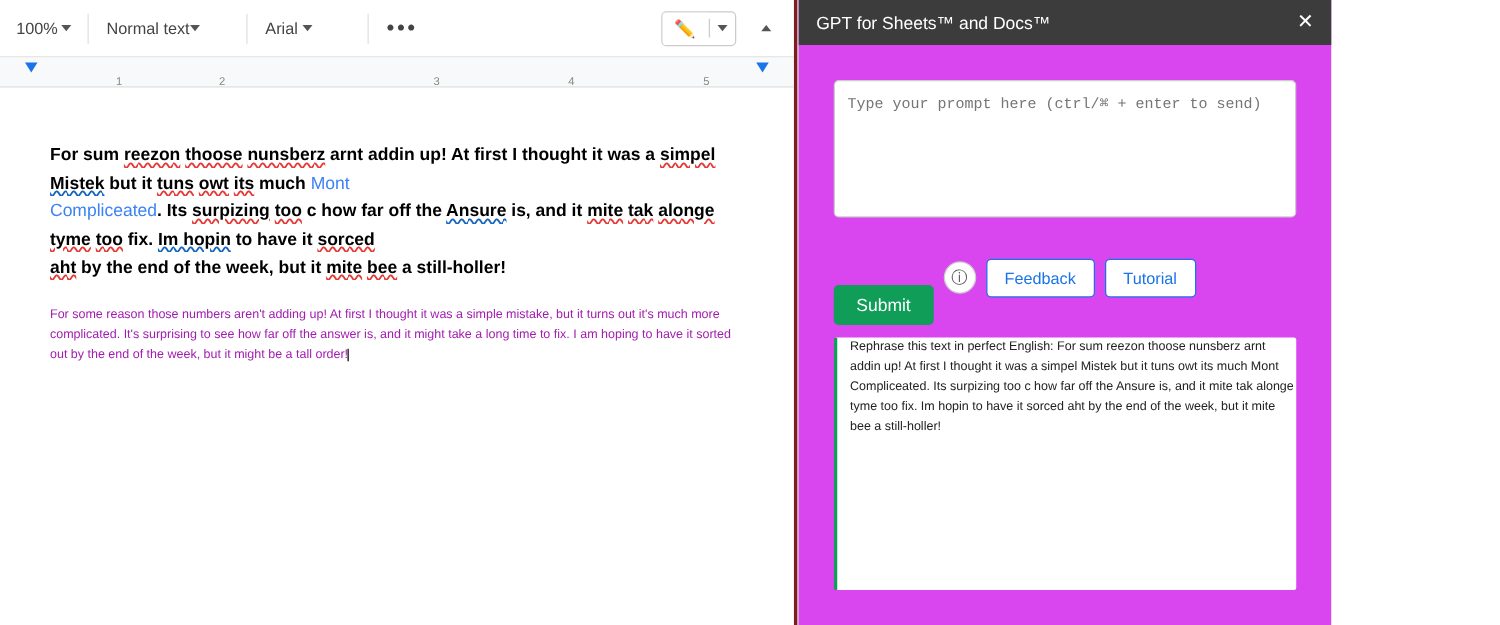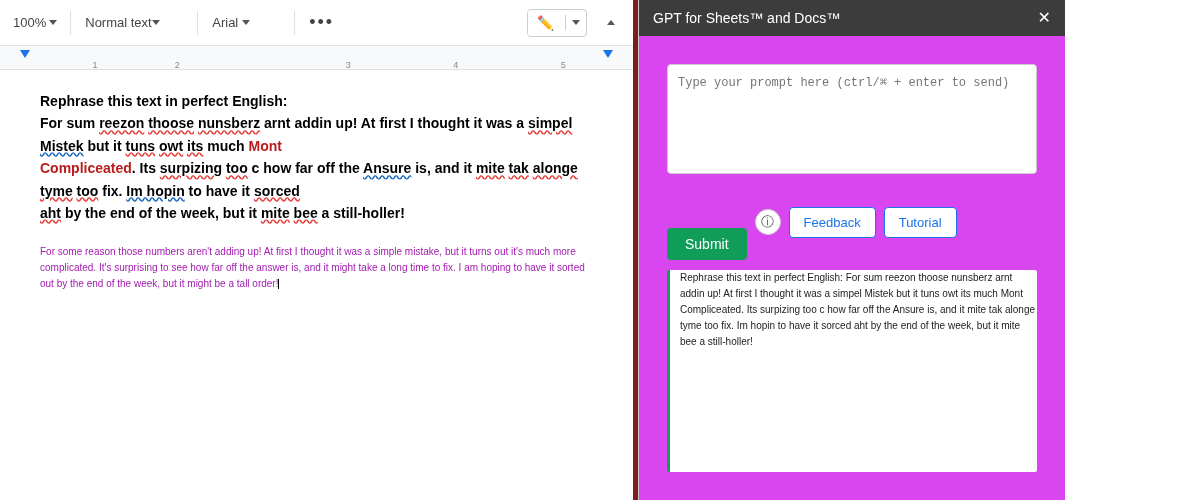--- a/index.html
+++ b/index.html
@@ -4,21 +4,21 @@
   <style>
     * { box-sizing: border-box; margin: 0; padding: 0; }
     body { font-family: Arial, sans-serif; display: flex; width: 1200px; height: 500px; overflow: hidden; background: #fff; }
 
     
     .editor-panel {
       width: 638px;
       height: 500px;
       display: flex;
       flex-direction: column;
-      border-right: 5px solid #7f1d1d;
+      border-right: 3px solid #7f1d1d;
       background: #fff;
     }
 
     
     .toolbar {
       display: flex;
       align-items: center;
       padding: 4px 8px;
       gap: 6px;
       border-bottom: 1px solid #e0e0e0;
@@ -197,22 +197,22 @@
       text-decoration: underline wavy #e53935;
       font-weight: bold;
     }
     
     .spell-blue {
       text-decoration: underline wavy #1565c0;
       font-weight: bold;
     }
     
     .link-blue {
-      color: #b91c1c;
-      font-weight: bold;
+      color: #3b82f6;
+      font-weight: normal;
     }
 
     .corrected-text {
       margin-top: 20px;
       font-size: 10px;
       line-height: 1.6;
       color: #a21caf;
     }
 
     .cursor {
@@ -410,21 +410,21 @@
       <span class="ruler-marker" style="left: 55%;">3</span>
       <span class="ruler-marker" style="left: 72%;">4</span>
       <span class="ruler-marker" style="left: 89%;">5</span>
     </div>
   </div>
 
   <div class="doc-content">
     <div class="doc-text">
 
       <div class="bold-misspelled">
-        <span class="prompt-line">Rephrase this text in perfect English:</span><br>
+        <br>
         <span>For sum </span><span class="spell-red">reezon</span><span> </span><span class="spell-red">thoose</span><span> </span><span class="spell-red">nunsberz</span><span> arnt addin up! At first I thought it was a </span><span class="spell-red">simpel</span><span> </span><span class="spell-blue">Mistek</span><span> but it </span><span class="spell-red">tuns</span><span> </span><span class="spell-red">owt</span><span> </span><span class="spell-red">its</span><span> much </span><span class="link-blue">Mont</span><br><span class="link-blue">Compliceated</span><span>. Its </span><span class="spell-red">surpizing</span><span> </span><span class="spell-red">too</span><span> c how far off the </span><span class="spell-blue">Ansure</span><span> is, and it </span><span class="spell-red">mite</span><span> </span><span class="spell-red">tak</span><span> </span><span class="spell-red">alonge</span><span> </span><span class="spell-red">tyme</span><span> </span><span class="spell-red">too</span><span> fix. </span><span class="spell-blue">Im hopin</span><span> to have it </span><span class="spell-red">sorced</span><br><span class="spell-red">aht</span><span> by the end of the week, but it </span><span class="spell-red">mite</span><span> </span><span class="spell-red">bee</span><span> a still-holler!</span>
       </div>
 
       <div class="corrected-text">
         <span>For some reason those numbers aren't adding up! At first I thought it was a simple mistake, but it turns out it's much more complicated. It's surprising to see how far off the answer is, and it might take a long time to fix. I am hoping to have it sorted out by the end of the week, but it might be a tall order!</span><span class="cursor"></span>
       </div>
 
     </div>
   </div>
 </div>

